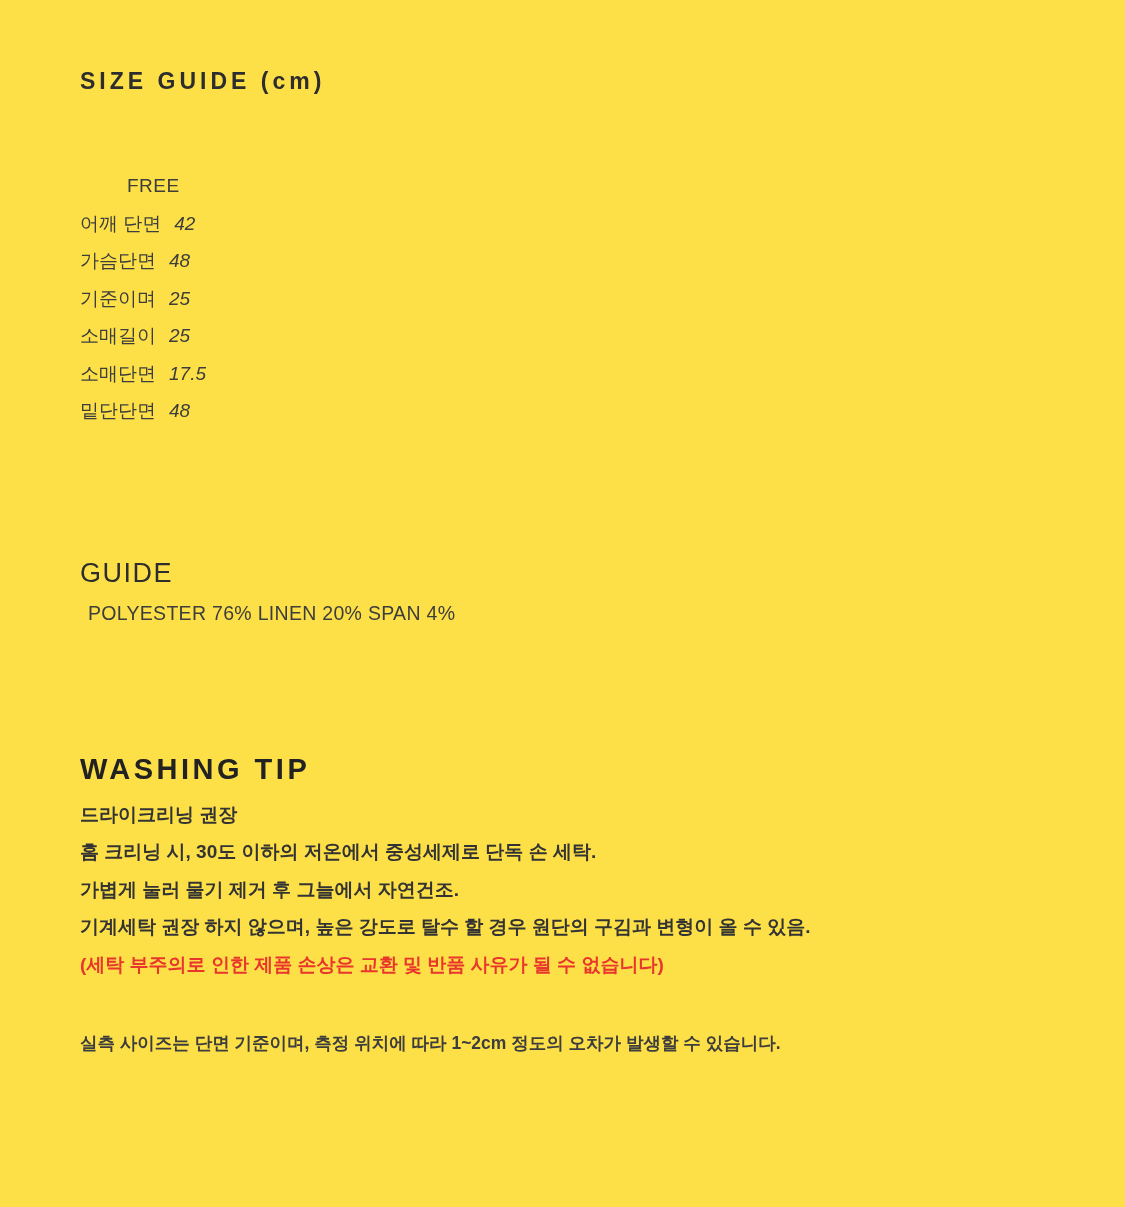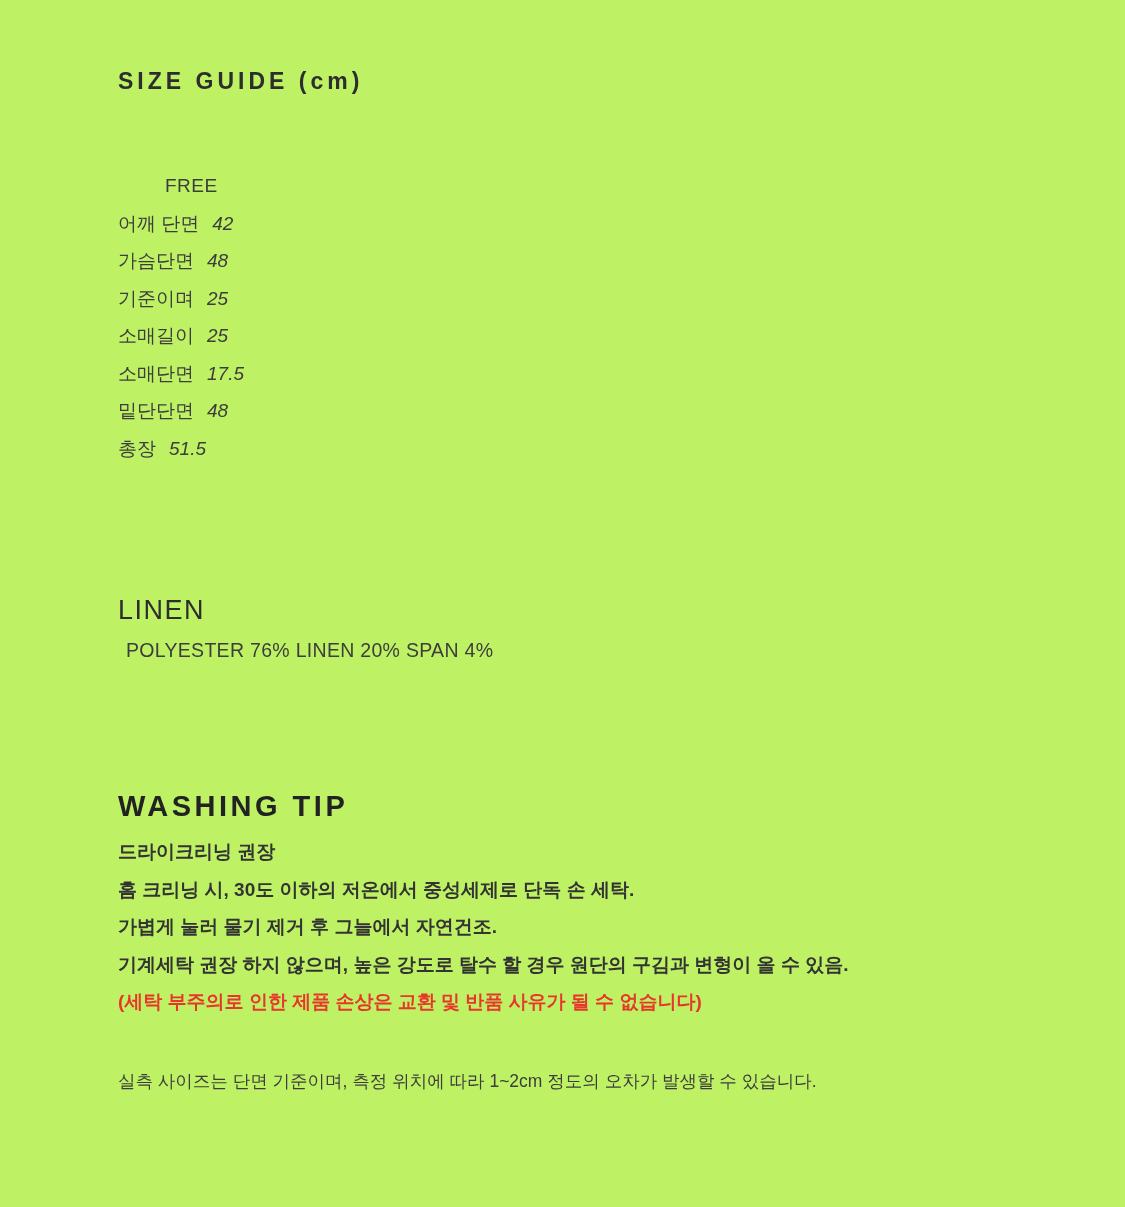--- a/index.html
+++ b/index.html
@@ -4,23 +4,23 @@
 <style>
   * { margin: 0; padding: 0; box-sizing: border-box; }
   html, body {
     background: #ffffff;
     font-family: "Liberation Sans", "DejaVu Sans", sans-serif;
   }
   .page {
     position: relative;
     width: 1125px;
     height: 1207px;
-    background: #bef264;
+    background: #fde047;
     overflow: hidden;
-    padding-left: 118px;
+    padding-left: 80px;
     color: #3a3a3a;
   }
 
   
   .size-guide-title {
     padding-top: 68px;
     font-size: 23px;
     font-weight: 600;
     letter-spacing: 4px;
     color: #2d2d2d;
@@ -81,21 +81,21 @@
   .washing-warning {
     line-height: 37.5px;
     color: #e8362c;
     font-weight: 600;
   }
 
   
   .notes {
     margin-top: 42px;
     font-size: 17.5px;
-    font-weight: 400;
+    font-weight: 700;
     color: #3d3d3d;
   }
   .note-line {
     line-height: 37px;
   }
 </style>
 </head>
 <body>
 
 <div class="page">
@@ -122,27 +122,23 @@
       <span class="m-value">25</span>
     </div>
     <div class="size-row">
       <span class="m-label">소매단면</span>
       <span class="m-value">17.5</span>
     </div>
     <div class="size-row">
       <span class="m-label">밑단단면</span>
       <span class="m-value">48</span>
     </div>
-    <div class="size-row">
-      <span class="m-label">총장</span>
-      <span class="m-value">51.5</span>
-    </div>
   </div>
 
-  <div class="fabric-title">LINEN</div>
+  <div class="fabric-title">GUIDE</div>
   <div class="fabric-composition">POLYESTER 76% LINEN 20% SPAN 4%</div>
 
   <div class="washing-title">WASHING TIP</div>
   <div class="washing-lines">
     <div class="washing-line">드라이크리닝 권장</div>
     <div class="washing-line">홈 크리닝 시, 30도 이하의 저온에서 중성세제로 단독 손 세탁.</div>
     <div class="washing-line">가볍게 눌러 물기 제거 후 그늘에서 자연건조.</div>
     <div class="washing-line">기계세탁 권장 하지 않으며, 높은 강도로 탈수 할 경우 원단의 구김과 변형이 올 수 있음.</div>
     <div class="washing-warning">(세탁 부주의로 인한 제품 손상은 교환 및 반품 사유가 될 수 없습니다)</div>
   </div>

